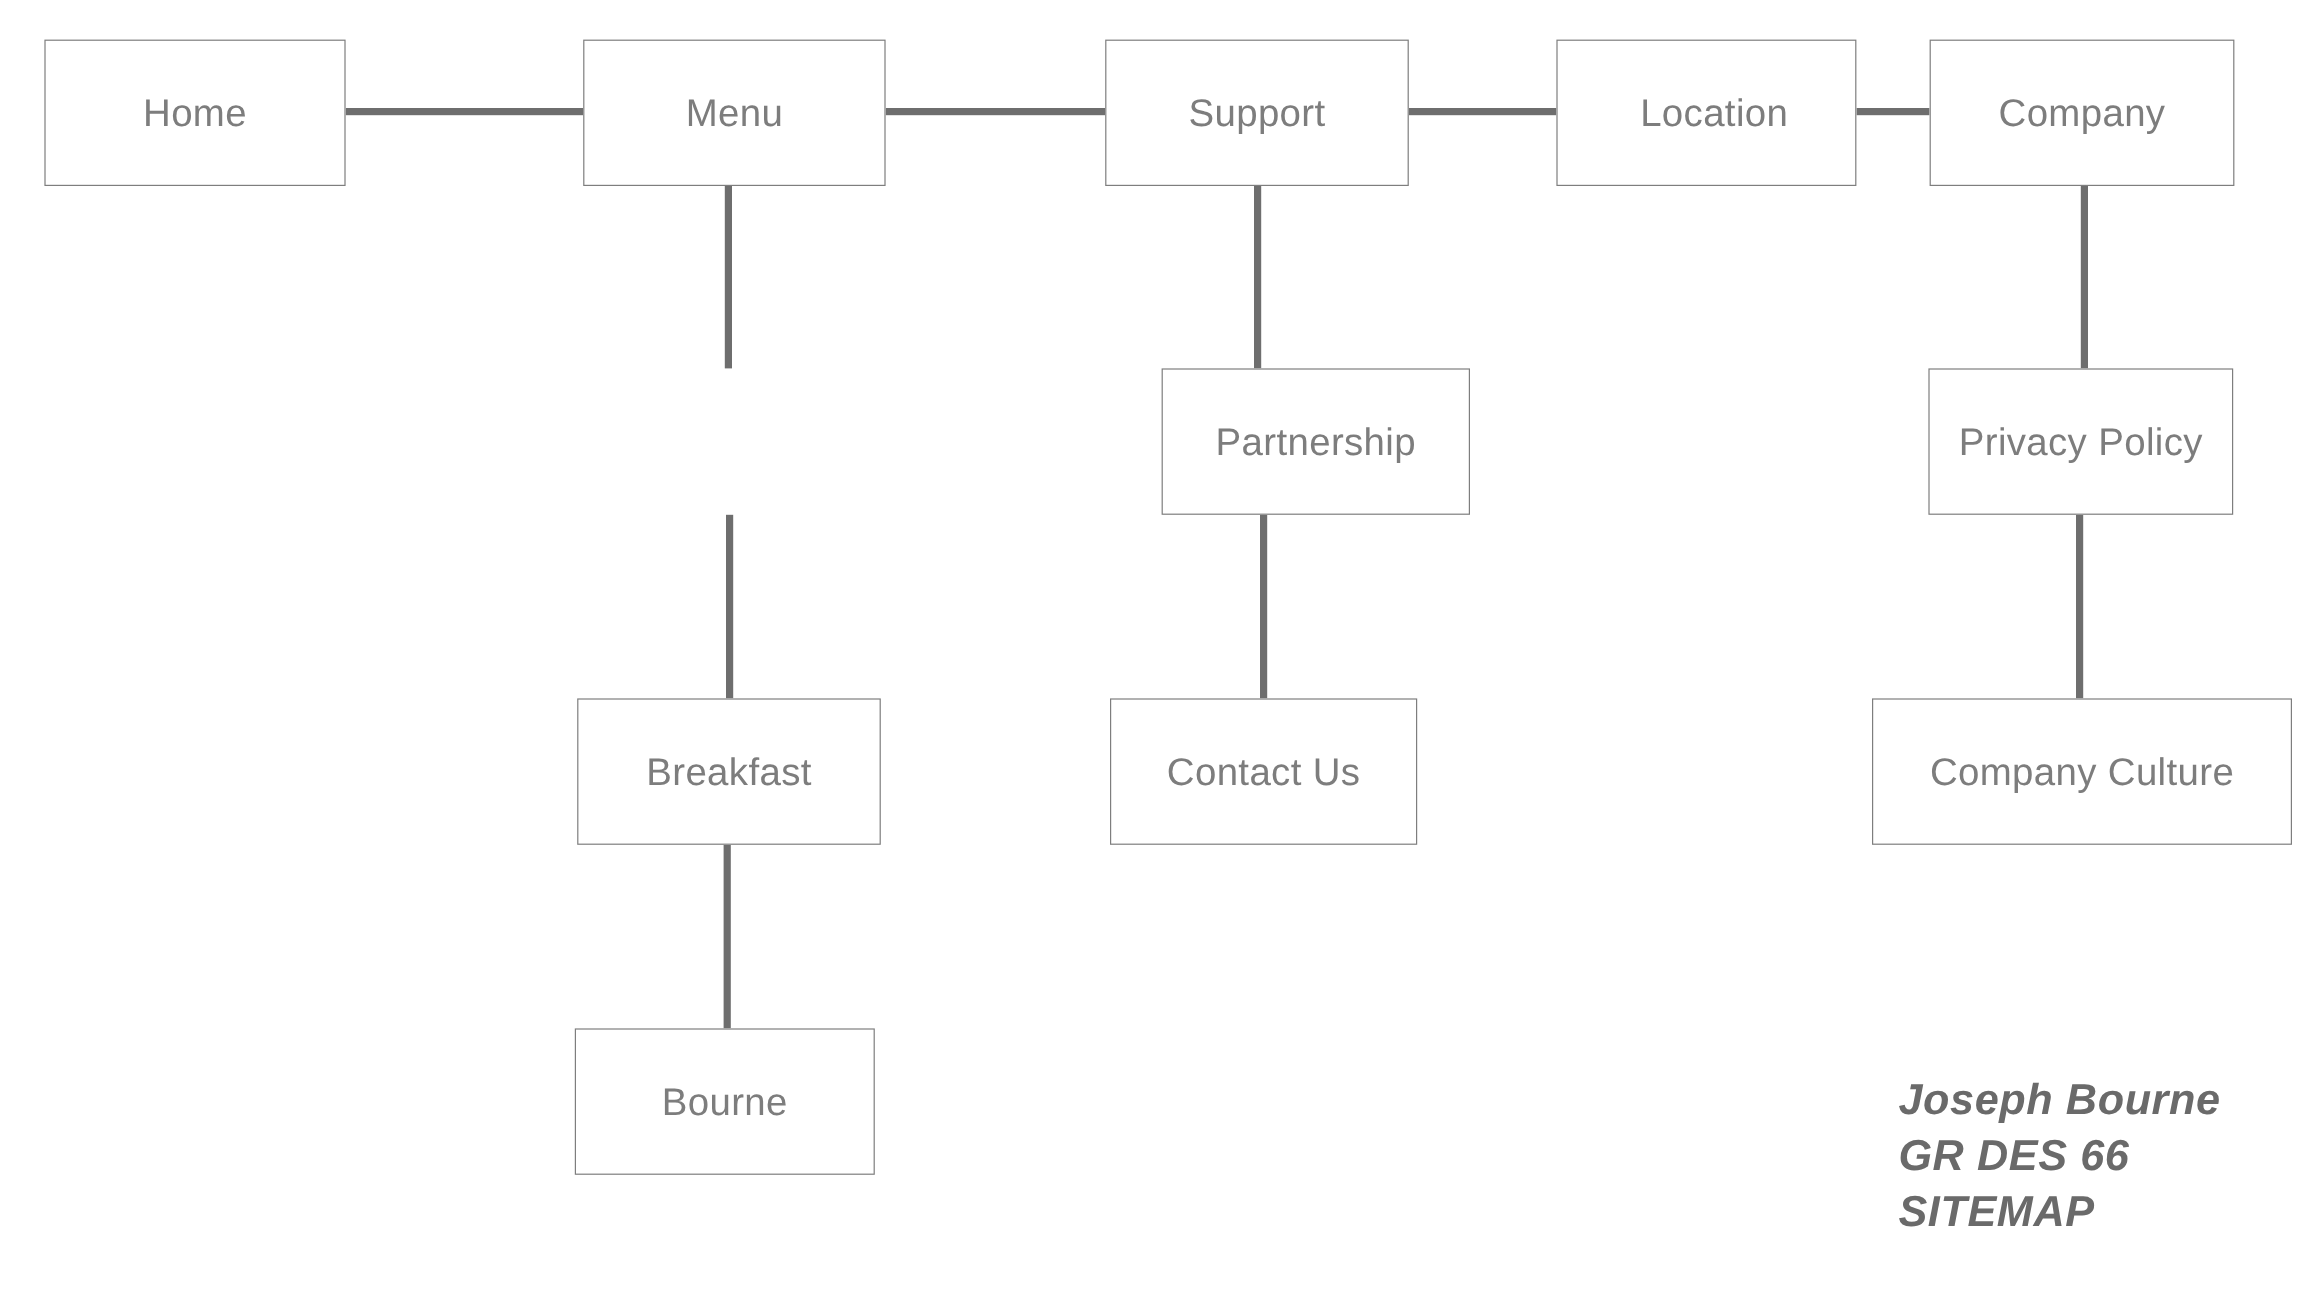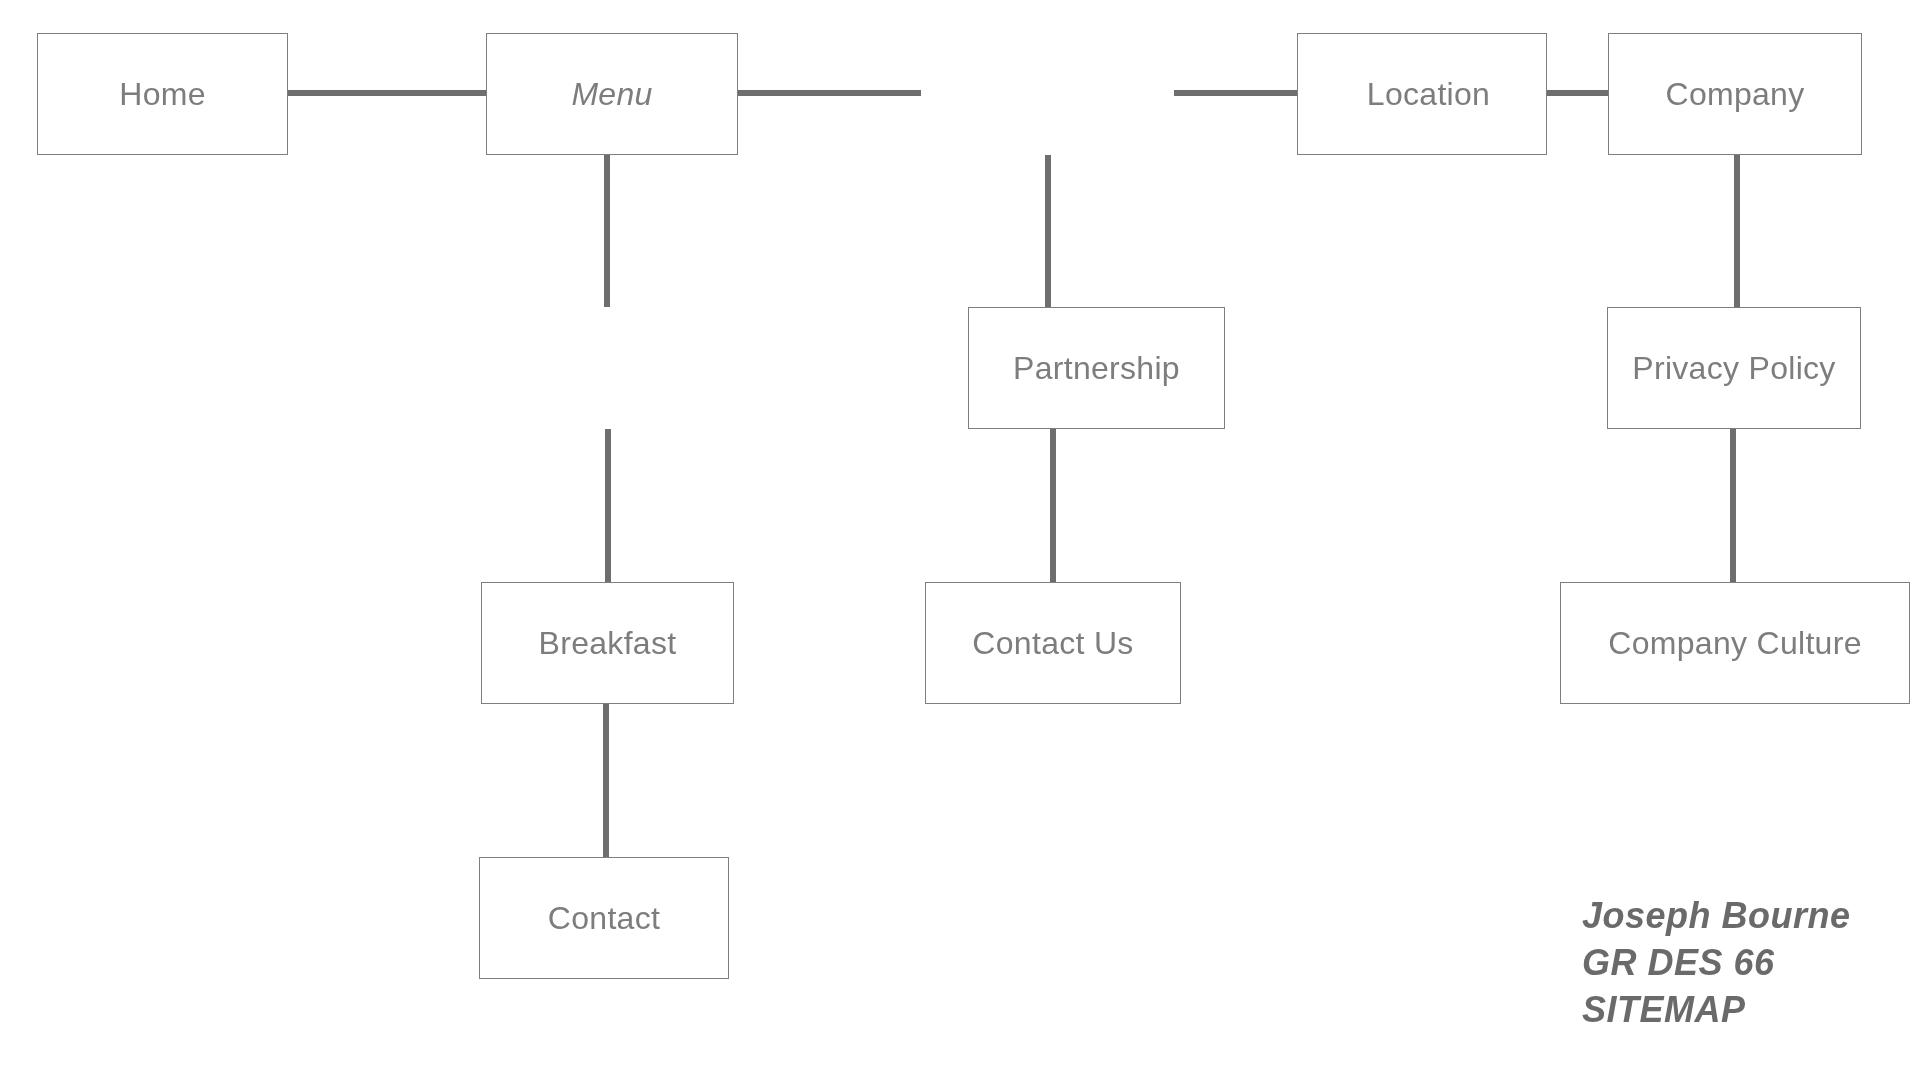--- a/index.html
+++ b/index.html
@@ -46,21 +46,21 @@
     font-weight: bold;
     font-style: italic;
     color: var(--signature-text, #6a6a6a);
     line-height: 1.3;
     letter-spacing: 0.5px;
     white-space: nowrap;
   }
 
   
   .n-home            { left: 17px;   top: 33px;  width: 251px; height: 122px; }
-  .n-menu            { left: 466px;  top: 33px;  width: 252px; height: 122px; font-style: italic; }
+  .n-menu            { left: 466px;  top: 33px;  width: 252px; height: 122px; }
   .n-support         { left: 901px;  top: 33px;  width: 253px; height: 122px; }
   .n-location        { left: 1277px; top: 33px;  width: 250px; height: 122px; padding-left: 13px; }
   .n-company         { left: 1588px; top: 33px;  width: 254px; height: 122px; }
   .n-kids            { left: 464px;  top: 307px; width: 252px; height: 122px; }
   .n-partnership     { left: 948px;  top: 307px; width: 257px; height: 122px; }
   .n-privacy-policy  { left: 1587px; top: 307px; width: 254px; height: 122px; text-align: right; }
   .n-breakfast       { left: 461px;  top: 582px; width: 253px; height: 122px; }
   .n-contact-us      { left: 905px;  top: 582px; width: 256px; height: 122px; }
   .n-company-culture { left: 1540px; top: 582px; width: 350px; height: 122px; }
   .n-dinner          { left: 459px;  top: 857px; width: 250px; height: 122px; }
@@ -90,28 +90,29 @@
   <div class="edge v e-menu-kids"></div>
   <div class="edge v e-kids-breakfast"></div>
   <div class="edge v e-breakfast-dinner"></div>
   <div class="edge v e-support-partnership"></div>
   <div class="edge v e-partnership-contact"></div>
   <div class="edge v e-company-privacy"></div>
   <div class="edge v e-privacy-companyculture"></div>
 
   <div class="node n-home">Home</div>
   <div class="node n-menu">Menu</div>
+  <div class="node n-support">Support</div>
   <div class="node n-location">Location</div>
   <div class="node n-company">Company</div>
   <div class="node n-partnership">Partnership</div>
   <div class="node n-privacy-policy">Privacy Policy</div>
   <div class="node n-breakfast">Breakfast</div>
   <div class="node n-contact-us">Contact Us</div>
   <div class="node n-company-culture">Company Culture</div>
-  <div class="node n-dinner">Contact</div>
+  <div class="node n-dinner">Bourne</div>
 
   <div class="signature">
     <div>Joseph Bourne</div>
     <div>GR DES 66</div>
     <div>SITEMAP</div>
   </div>
 
 </div>
 
 </body></html>

